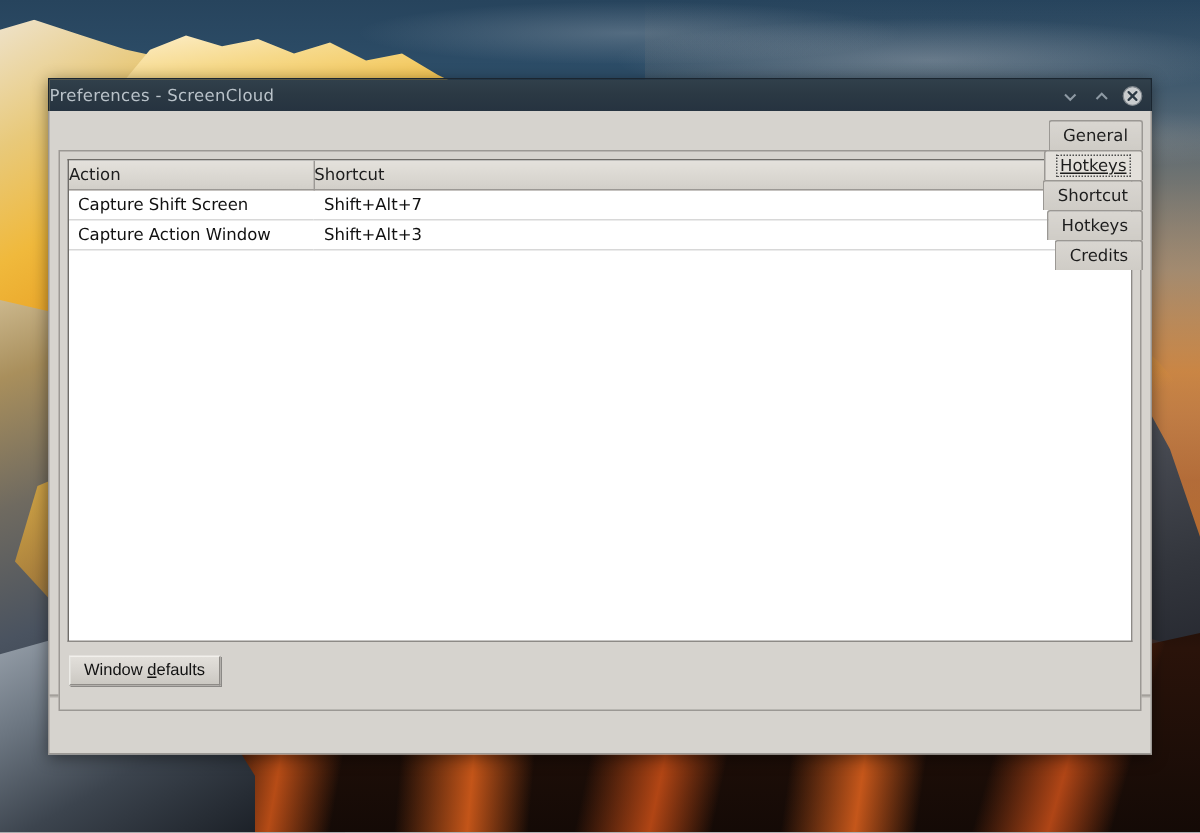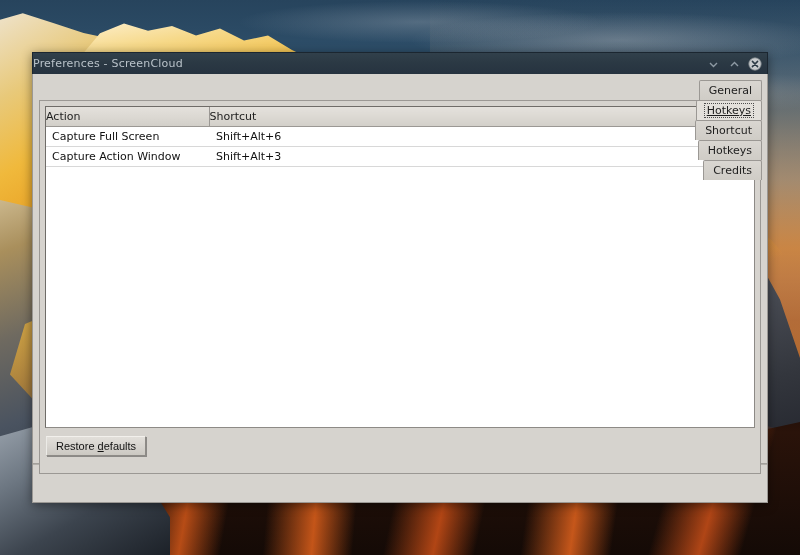--- a/index.html
+++ b/index.html
@@ -397,33 +397,33 @@
                 <col>
               </colgroup>
             <thead>
               <tr>
                 <th>Action</th>
                 <th>Shortcut</th>
               </tr>
             </thead>
             <tbody>
               <tr>
-                <td>Capture Full Screen</td>
-                <td class="shortcut">Shift+Alt+6</td>
+                <td>Capture Shift Screen</td>
+                <td class="shortcut">Shift+Alt+7</td>
               </tr>
               <tr>
                 <td>Capture Action Window</td>
                 <td class="shortcut">Shift+Alt+3</td>
               </tr>
             </tbody>
           </table>
         </div>
 
         <div class="restore-row">
-          <button class="btn"><span>Restore </span><span class="mn">d</span><span>efaults</span></button>
+          <button class="btn"><span>Window </span><span class="mn">d</span><span>efaults</span></button>
         </div>
 
       </div>
 
       <div class="footer-sep"></div>
 
 
     </div>
   </div>
 

